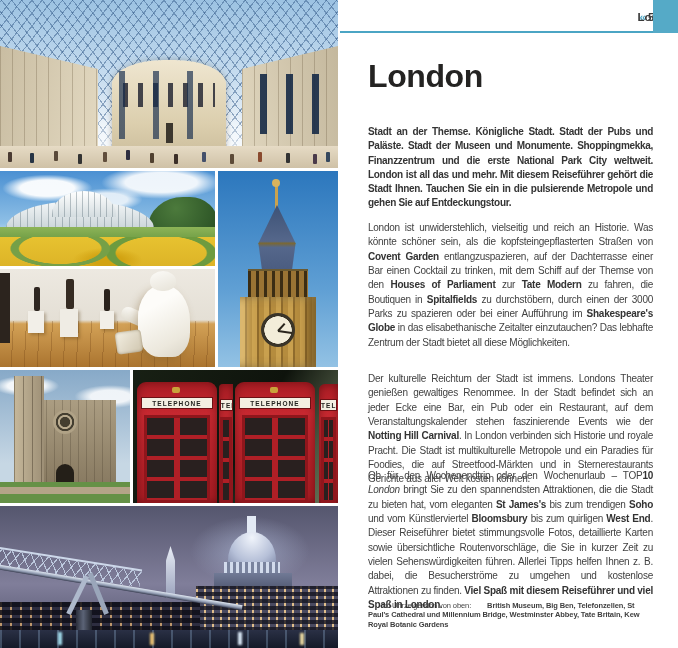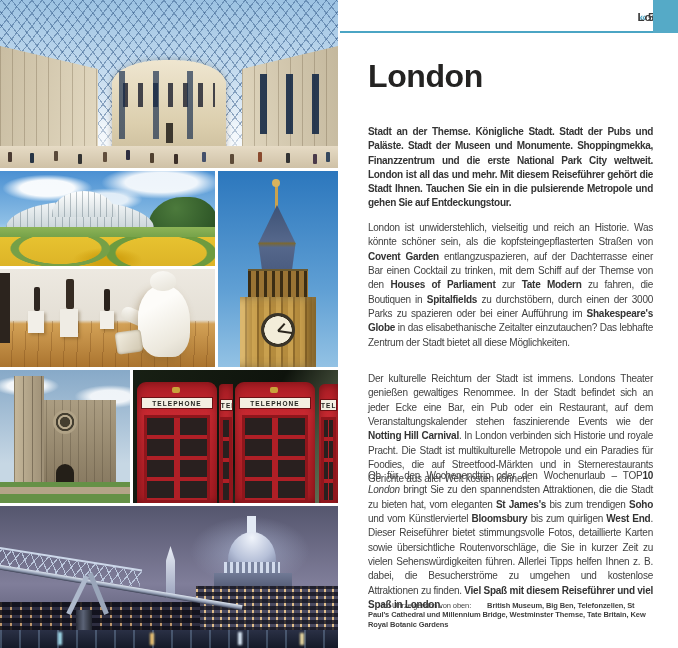--- a/index.html
+++ b/index.html
@@ -316,16 +316,16 @@
 
   <div class="big-title">London</div>
 
   <div class="intro">Stadt an der Themse. Königliche Stadt. Stadt der Pubs und Paläste. Stadt der Museen und Monumente. Shoppingmekka, Finanzzentrum und die erste National Park City weltweit. London ist all das und mehr. Mit diesem Reiseführer gehört die Stadt Ihnen. Tauchen Sie ein in die pulsierende Metropole und gehen Sie auf Entdeckungstour.</div>
 
   <div class="para p2"><span>London ist unwiderstehlich, vielseitig und reich an Historie. Was könnte schöner sein, als die kopfsteingepflasterten Straßen von </span><span style="font-weight: 700; color: rgb(51, 51, 51);">Covent Garden</span><span> entlangzuspazieren, auf der Dachterrasse einer Bar einen Cocktail zu trinken, mit dem Schiff auf der Themse von den </span><span style="font-weight: 700; color: rgb(51, 51, 51);">Houses of Parliament</span><span> zur </span><span style="font-weight: 700; color: rgb(51, 51, 51);">Tate Modern</span><span> zu fahren, die Boutiquen in </span><span style="font-weight: 700; color: rgb(51, 51, 51);">Spitalfields</span><span> zu durchstöbern, durch einen der 3000 Parks zu spazieren oder bei einer Aufführung im </span><span style="font-weight: 700; color: rgb(51, 51, 51);">Shakespeare's Globe</span><span> in das elisabethanische Zeitalter einzutauchen? Das lebhafte Zentrum der Stadt bietet all diese Möglichkeiten.</span></div>
   <div class="para p3"><span>Der kulturelle Reichtum der Stadt ist immens. Londons Theater genießen gewaltiges Renommee. In der Stadt befindet sich an jeder Ecke eine Bar, ein Pub oder ein Restaurant, auf dem Veranstaltungskalender stehen faszinierende Events wie der </span><span style="font-weight: 700; color: rgb(51, 51, 51);">Notting Hill Carnival</span><span>. In London verbinden sich Historie und royale Pracht. Die Stadt ist multikulturelle Metropole und ein Paradies für Foodies, die auf Streetfood-Märkten und in Sternerestaurants Gerichte aus aller Welt kosten können.</span></div>
   <div class="para p4"><span>Ob für den Wochenendtrip oder den Wochenurlaub – TOP</span><span style="font-weight: 700; color: rgb(51, 51, 51);">10</span><span> </span><span style="font-style: italic;">London</span><span> bringt Sie zu den spannendsten Attraktionen, die die Stadt zu bieten hat, vom eleganten </span><span style="font-weight: 700; color: rgb(51, 51, 51);">St James's</span><span> bis zum trendigen </span><span style="font-weight: 700; color: rgb(51, 51, 51);">Soho</span><span> und vom Künstlerviertel </span><span style="font-weight: 700; color: rgb(51, 51, 51);">Bloomsbury</span><span> bis zum quirligen </span><span style="font-weight: 700; color: rgb(51, 51, 51);">West End</span><span>. Dieser Reiseführer bietet stimmungsvolle Fotos, detaillierte Karten sowie übersichtliche Routenvorschläge, die Sie in kurzer Zeit zu vielen Sehenswürdigkeiten führen. Allerlei Tipps helfen Ihnen z.&nbsp;B. dabei, die Besucherströme zu umgehen und kostenlose Attraktionen zu finden. </span><span style="font-weight: 700; color: rgb(51, 51, 51);">Viel Spaß mit diesem Reiseführer und viel Spaß in London</span><span>.</span></div>
 
   <div class="caption">
-    <span class="prefix">Im Uhrzeigersinn von oben: </span><span class="subjects">British Museum, Big Ben, Telefonzellen, St Paul's Cathedral und Millennium Bridge, Westminster Themse, Tate Britain, Kew Royal Botanic Gardens</span>
+    <span class="prefix">Im Uhrzeigersinn von oben: </span><span class="subjects">British Museum, Big Ben, Telefonzellen, St Paul's Cathedral und Millennium Bridge, Westminster Abbey, Tate Britain, Kew Royal Botanic Gardens</span>
   </div>
 
 </div>
 
 </body></html>

